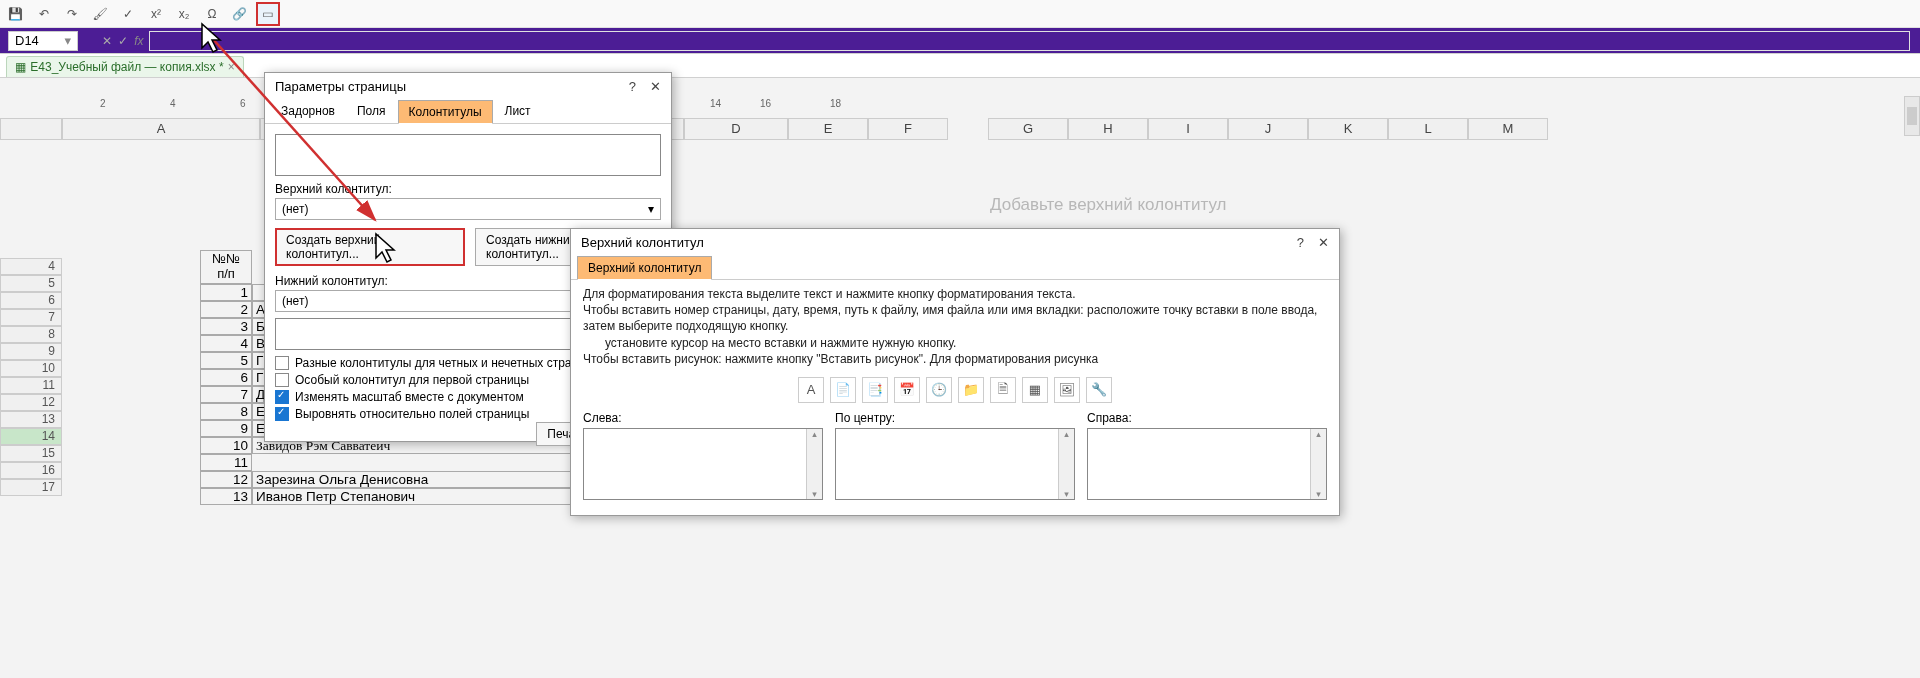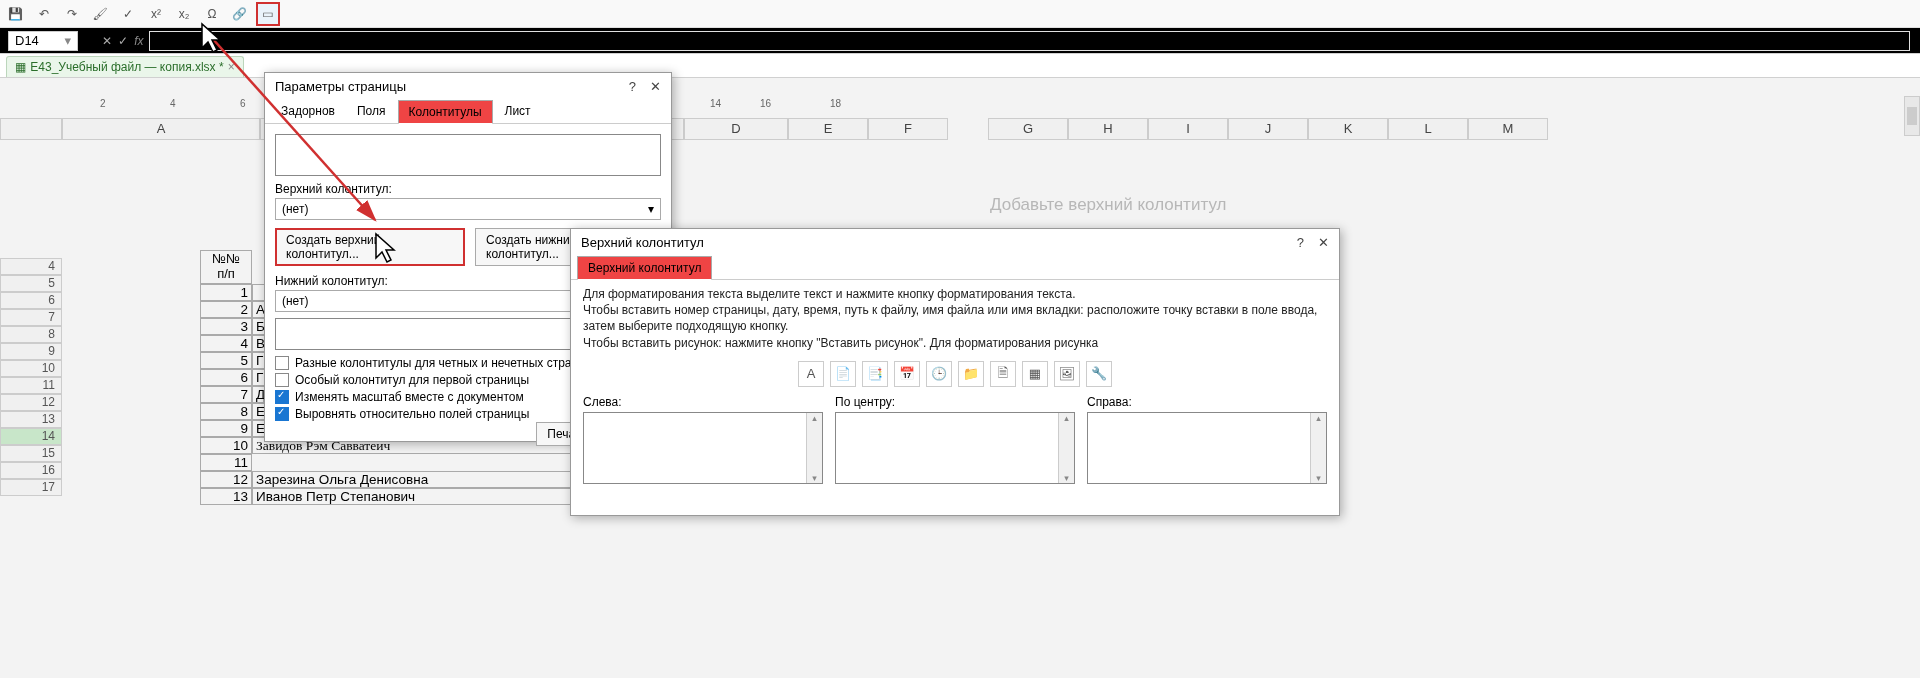--- a/index.html
+++ b/index.html
@@ -4,21 +4,21 @@
 <style>
 * { box-sizing: border-box; margin: 0; padding: 0; font-family: "Segoe UI", Arial, sans-serif; }
 body { background: #f3f3f3; width: 1920px; height: 678px; overflow: hidden; position: relative; font-size: 12px; }
 
 
 .toolbar { background: #f9f9f9; height: 28px; display: flex; align-items: center; padding: 0 4px; border-bottom: 1px solid #e0e0e0; gap: 4px; }
 .tb-btn { width: 24px; height: 24px; display: flex; align-items: center; justify-content: center; cursor: pointer; color: #555; }
 .tb-btn.highlighted { border: 2px solid #d03030; background: #eaf3fb; }
 
 
-.refbar { background: #000000; border-bottom: 1px solid #d0d0d0; height: 26px; display: flex; align-items: center; padding-left: 8px; gap: 6px; }
+.refbar { background: #4c1d95; border-bottom: 1px solid #d0d0d0; height: 26px; display: flex; align-items: center; padding-left: 8px; gap: 6px; }
 .cellref { width: 70px; height: 20px; border: 1px solid #ccc; background: #fff; padding: 0 6px; font-size: 13px; display: flex; align-items: center; }
 .refbar .sep { width: 12px; }
 .fx { font-style: italic; color: #888; }
 .fxbar { flex: 1; height: 20px; border: 1px solid #e0e0e0; margin-right: 10px; }
 
 
 .filetab-row { background: #fff; border-bottom: 1px solid #d0d0d0; height: 24px; display: flex; align-items: flex-end; padding-left: 6px; }
 .filetab { background: #eaf6ea; border: 1px solid #bcd6bc; border-bottom: none; padding: 3px 8px; font-size: 12px; color: #2a6e2a; display: flex; align-items: center; gap: 4px; border-radius: 3px 3px 0 0; }
 .filetab .close { color: #888; cursor: pointer; }
 
@@ -35,21 +35,21 @@
 
 .header-placeholder { position: absolute; left: 990px; top: 195px; font-size: 17px; color: #b7b7b7; }
 
 
 .dlg { position: absolute; background: #fff; border: 1px solid #999; box-shadow: 2px 2px 10px rgba(0,0,0,0.3); }
 .dlg1 { left: 264px; top: 72px; width: 408px; height: 370px; }
 .dlg-title { padding: 6px 10px; font-size: 13px; display: flex; justify-content: space-between; align-items: center; }
 .dlg-title .close, .dlg-title .help-and-close { display:flex; gap:14px; color: #444; }
 .dlg-tabs { display: flex; border-bottom: 1px solid #ccc; padding: 0 6px; gap: 2px; }
 .dlg-tab { padding: 4px 10px; font-size: 12px; cursor: pointer; }
-.dlg-tab.active { border: 1px solid #aaa; border-bottom: 1px solid #fff; margin-bottom: -1px; background: #ef4444; }
+.dlg-tab.active { border: 1px solid #aaa; border-bottom: 1px solid #fff; margin-bottom: -1px; background: #fdba74; }
 .dlg-body { padding: 10px; }
 .preview-box { border: 1px solid #888; height: 42px; margin-bottom: 6px; }
 .lbl { font-size: 12px; margin: 4px 0 2px; }
 .combo { width: 100%; height: 22px; border: 1px solid #aaa; display: flex; align-items: center; justify-content: space-between; padding: 0 6px; font-size: 12px; }
 .btnrow { display: flex; gap: 10px; margin: 8px 0; justify-content: center; }
 .btn { border: 1px solid #aaa; background: #f7f7f7; padding: 4px 10px; font-size: 12px; cursor: pointer; }
 .btn.hl { border: 2px solid #d03030; padding: 3px 9px; }
 .chk-row { display: flex; align-items: center; gap: 6px; font-size: 12px; margin: 3px 0; }
 .chk { width: 14px; height: 14px; border: 1px solid #888; display: inline-block; }
 .chk.on { background: #1976d2; border-color: #1976d2; position: relative; }
@@ -293,20 +293,21 @@
       <span>?</span>
       <span>✕</span>
     </span>
   </div>
   <div class="dlg-tabs">
     <div class="dlg-tab active">Верхний колонтитул</div>
   </div>
   <div class="instr">
     <div>Для форматирования текста выделите текст и нажмите кнопку форматирования текста.</div>
     <div>Чтобы вставить номер страницы, дату, время, путь к файлу, имя файла или имя вкладки: расположите точку вставки в поле ввода, затем выберите подходящую кнопку.</div>
+    <div style="padding-left:22px">установите курсор на место вставки и нажмите нужную кнопку.</div>
     <div>Чтобы вставить рисунок: нажмите кнопку "Вставить рисунок". Для форматирования рисунка</div>
   </div>
   <div class="tool-icons" id="tool-icons">
       <div class="tool-icon">A</div>
       <div class="tool-icon">📄</div>
       <div class="tool-icon">📑</div>
       <div class="tool-icon">📅</div>
       <div class="tool-icon">🕒</div>
       <div class="tool-icon">📁</div>
       <div class="tool-icon">🗎</div>

